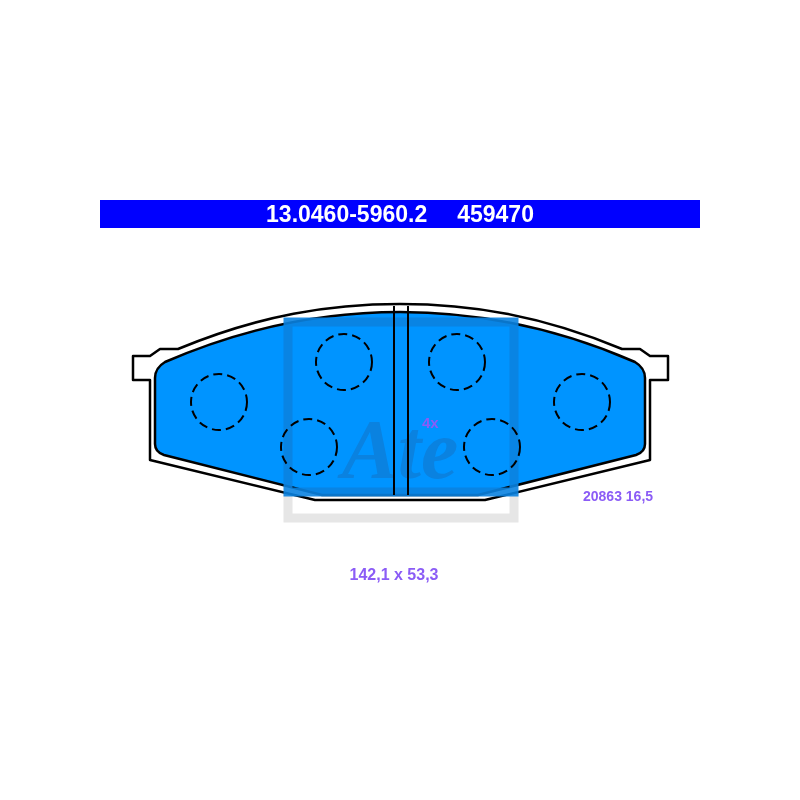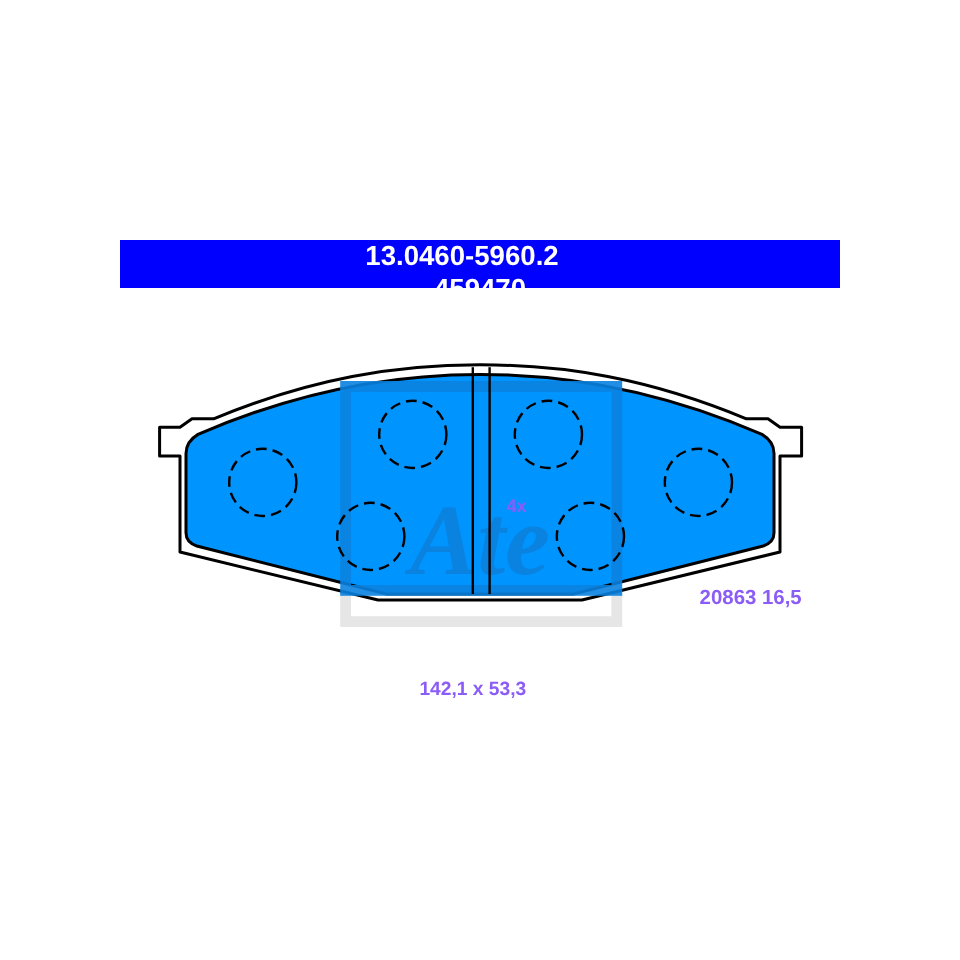--- a/index.html
+++ b/index.html
@@ -1,25 +1,25 @@
 <!DOCTYPE html>
 <html><head>
   <meta charset="utf-8">
   <style>
     html, body { margin: 0; padding: 0; background: #ffffff; }
     body { width: 800px; height: 800px; position: relative; overflow: hidden;
            font-family: "Liberation Sans", sans-serif; }
-    .header-bar { position: absolute; left: 100px; top: 200px; width: 600px; height: 40px;
+    .header-bar { position: absolute; left: 100px; top: 200px; width: 600px; height: 28px;
                   background: #0000ff; color: #ffffff; font-weight: bold; font-size: 23px;
-                  display: flex; justify-content: flex-start; align-items: center; letter-spacing: 0px; flex-direction: column; }
+                  display: flex; justify-content: center; align-items: center; letter-spacing: 0px; }
     .header-bar .part { margin-right: 30px; }
     .drawing { position: absolute; left: 0; top: 0; width: 800px; height: 800px; }
     .label { position: absolute; font-weight: bold; color: #8b5cf6; }
     .qty { left: 422px; top: 414px; font-size: 15px; }
-    .ref { left: 583px; top: 488px; font-size: 17px; }
+    .ref { left: 583px; top: 488px; font-size: 14px; }
     .dims { left: 0; width: 788px; top: 566px; font-size: 16px; text-align: center; }
   </style>
 </head>
 <body>
 
 <div class="header-bar">
   <span class="part">13.0460-5960.2</span>
   <span>459470</span>
 </div>
 

